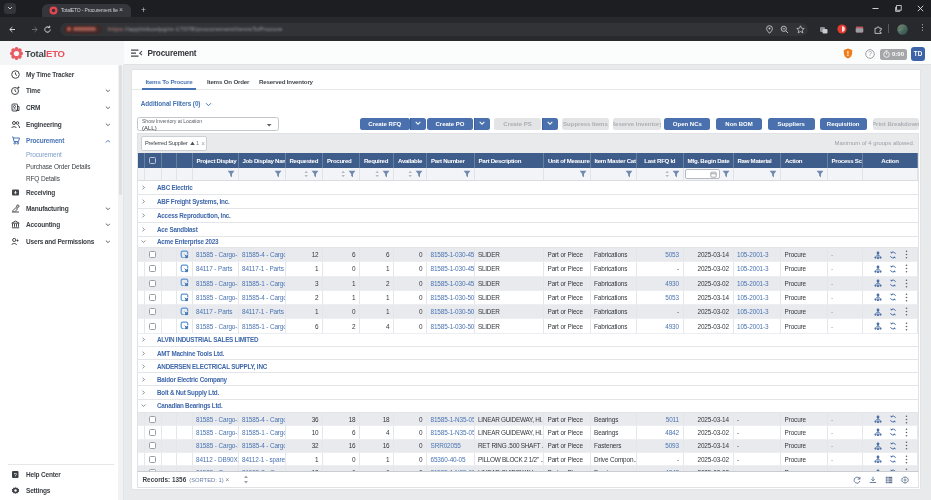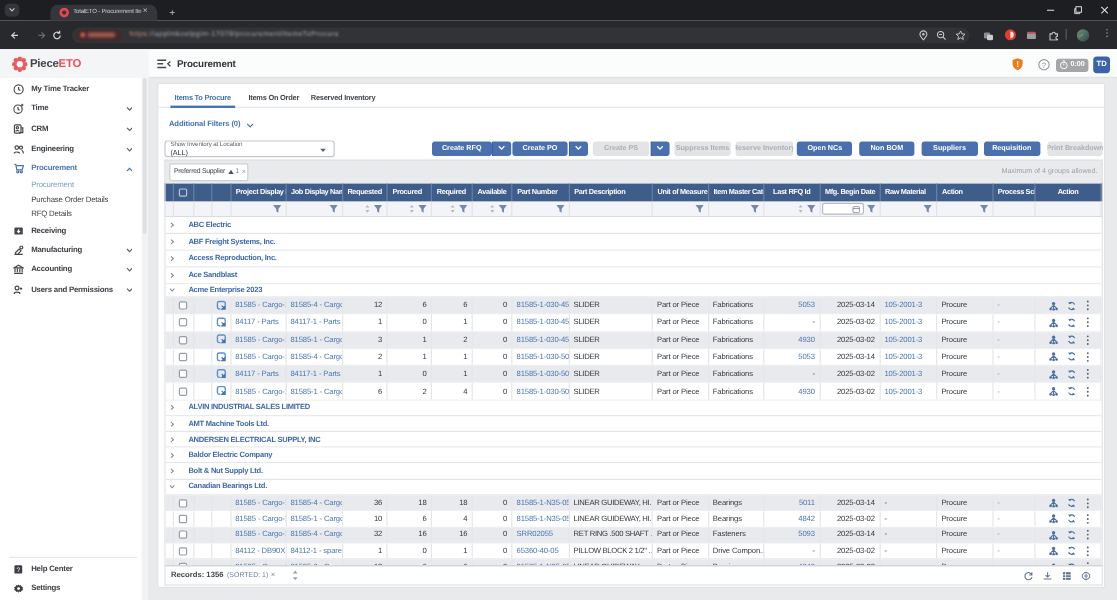--- a/index.html
+++ b/index.html
@@ -130,21 +130,21 @@
       <circle cx="1.9" cy="6.5" r="1.9"></circle>
       <circle cx="11.1" cy="6.5" r="1.9"></circle>
       <circle cx="3.25" cy="3.25" r="1.9"></circle>
       <circle cx="9.75" cy="3.25" r="1.9"></circle>
       <circle cx="3.25" cy="9.75" r="1.9"></circle>
       <circle cx="9.75" cy="9.75" r="1.9"></circle>
       <circle cx="6.5" cy="6.5" r="3.4"></circle>
     </g>
     <circle cx="6.5" cy="6.5" r="2.6" fill="#f4f5f6"></circle>
   </svg>
-<div class="a" style="left:25px;top:48px;font-size:9.5px;font-weight:700;letter-spacing:-.2px"><span style="color:#3f4448">Piece</span><span style="color:#e8505b">ETO</span></div>
+<div class="a" style="left:25px;top:48px;font-size:9.5px;font-weight:700;letter-spacing:-.2px"><span style="color:#3f4448">Total</span><span style="color:#e8505b">ETO</span></div>
 <svg class="a" style="left:131px;top:48.5px" width="12" height="9">
     <path d="M0 1.2h7.5M0 4.2h5M0 7.2h7.5" stroke="#43484c" stroke-width="1.2"></path>
     <path d="M11 2.2l-2.2 2 2.2 2" stroke="#43484c" stroke-width="1.1" fill="none"></path>
   </svg>
 <div class="a" style="left:147.5px;top:49px;font-size:8.2px;font-weight:700;color:#303539;letter-spacing:-.15px">Procurement</div>
 <svg class="a" style="left:843px;top:48px" width="10" height="11">
     <path d="M5 0.5l4.2 1.5v3c0 2.6-1.8 4.8-4.2 5.5C2.6 9.8.8 7.6.8 5v-3z" fill="#ee7c1b"></path>
     <text x="5" y="8" font-size="7" font-weight="bold" fill="#fff" text-anchor="middle">!</text>
   </svg>
 <svg class="a" style="left:864.5px;top:48.5px" width="10" height="10">

